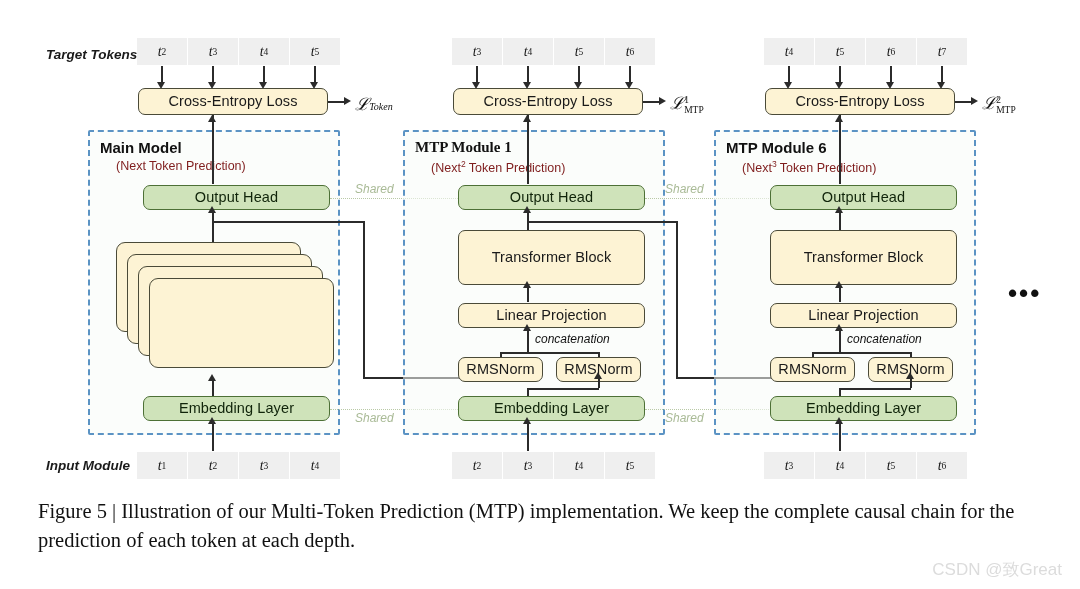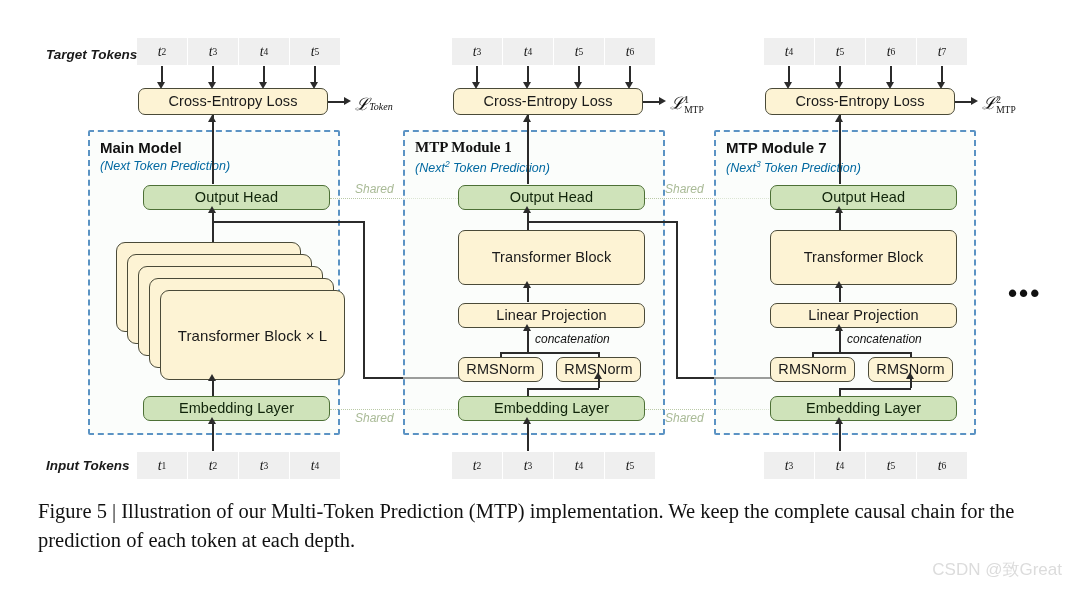--- a/index.html
+++ b/index.html
@@ -37,21 +37,21 @@
 
   
   .stackcard{background:#fdf3d4;border:1.4px solid #4a4a38;border-radius:9px;}
 
   
   .module{
     border:2px dashed #5b93c4;background:rgba(247,252,248,0.55);
     border-radius:2px;
   }
   .modtitle{font-weight:bold;font-size:15px;color:#111;}
-  .modsub{font-style:italic;font-size:12.5px;color:#0369a1;white-space:nowrap;}
+  .modsub{font-size:12.5px;color:#7f1d1d;white-space:nowrap;margin-left:16px;}
   .modsub sup{font-size:8.5px;}
 
   
   .sharedline{border-top:1.5px dotted #b9c9a6;}
   .sharedlabel{
     font-style:italic;font-size:12px;color:#a9ba96;white-space:nowrap;
   }
 
   
   .ln{background:#2b2b2b;}
@@ -95,21 +95,21 @@
     font-size:17px;color:#dcdcdc;white-space:nowrap;
     font-family:"Liberation Sans","DejaVu Sans",sans-serif;
   }
 </style>
 </head>
 <body>
 
 <div id="fig">
 
   <div class="abs rowlabel" style="left:46px;top:47px;">Target Tokens</div>
-  <div class="abs rowlabel" style="left:46px;top:458px;">Input Tokens</div>
+  <div class="abs rowlabel" style="left:46px;top:458px;">Input Module</div>
 
   <div class="abs tokrow" style="left:137px;top:38px;">
     <div class="tok">
       <span>t</span>
         <sub>2</sub>
     </div>
     <div class="tok">
       <span>t</span>
         <sub>3</sub>
     </div>
@@ -158,23 +158,20 @@
 
   <div class="abs ln lnh" style="left:212px;top:221px;width:152px;"></div>
   <div class="abs ln lnv" style="left:363px;top:221px;height:157px;"></div>
   <div class="abs ln lnh" style="left:363px;top:377px;width:133px;"></div>
   <div class="abs arrow-up" style="left:492px;top:370px;"></div>
 
   <div class="abs stackcard" style="left:116px;top:242px;width:185px;height:90px;"></div>
   <div class="abs stackcard" style="left:127px;top:254px;width:185px;height:90px;"></div>
   <div class="abs stackcard" style="left:138px;top:266px;width:185px;height:90px;"></div>
   <div class="abs stackcard" style="left:149px;top:278px;width:185px;height:90px;"></div>
-  <div class="abs stackcard box" style="left:160px;top:290px;width:185px;height:90px;">
-    <span style="font-size:15px;">Transformer Block × L</span>
-  </div>
 
   <div class="abs ln lnv" style="left:212px;top:380px;height:16px;"></div>
   <div class="abs arrow-up" style="left:208px;top:374px;"></div>
 
   <div class="abs box box-green" style="left:143px;top:396px;width:187px;height:25px;">Embedding Layer</div>
 
   <div class="abs sharedline" style="left:330px;top:409px;width:128px;"></div>
   <div class="abs sharedlabel" style="left:355px;top:411px;">Shared</div>
 
   <div class="abs ln lnv" style="left:212px;top:421px;height:30px;"></div>
@@ -333,21 +330,21 @@
   <div class="abs arrow-down" style="left:937px;top:82px;"></div>
 
   <div class="abs box box-yellow" style="left:765px;top:88px;width:190px;height:27px;">Cross-Entropy Loss</div>
   <div class="abs ln lnh" style="left:955px;top:101px;width:16px;"></div>
   <div class="abs arrow-right" style="left:971px;top:97px;"></div>
   <div class="abs loss" style="left:982px;top:91px;">
     <span class="cal">ℒ</span><span class="supsub"><span>2</span><span>MTP</span></span>
   </div>
 
   <div class="abs module" style="left:714px;top:130px;width:262px;height:305px;"></div>
-  <div class="abs modtitle" style="left:726px;top:139px;">MTP Module 7</div>
+  <div class="abs modtitle" style="left:726px;top:139px;">MTP Module 6</div>
   <div class="abs modsub" style="left:726px;top:159px;">
     <span>(Next</span><sup>3</sup><span> Token Prediction)</span>
   </div>
 
   <div class="abs ln lnv" style="left:839px;top:115px;height:69px;"></div>
   <div class="abs arrow-up" style="left:835px;top:115px;"></div>
 
   <div class="abs box box-green" style="left:770px;top:185px;width:187px;height:25px;">Output Head</div>
 
   <div class="abs ln lnv" style="left:839px;top:210px;height:27px;"></div>

